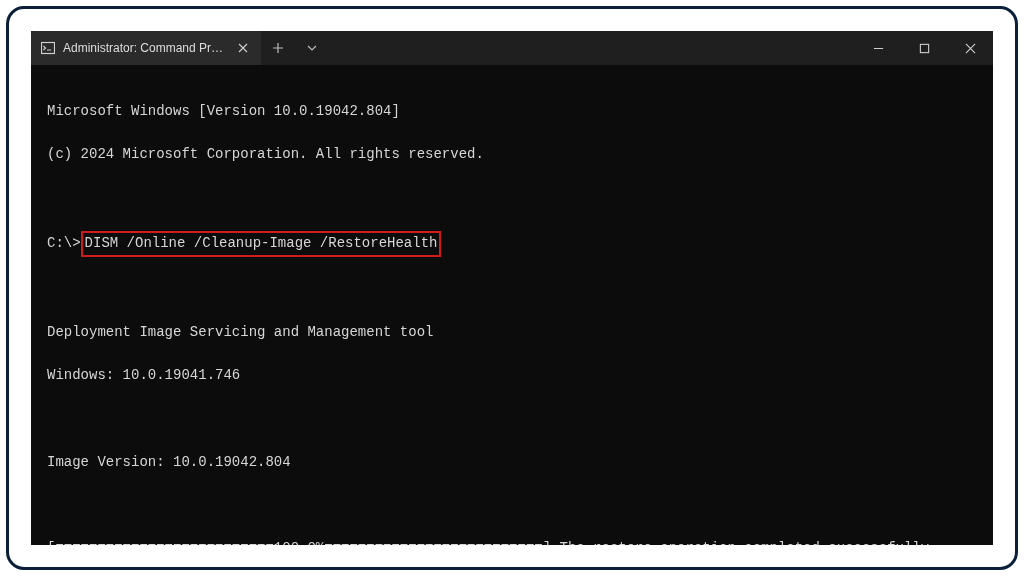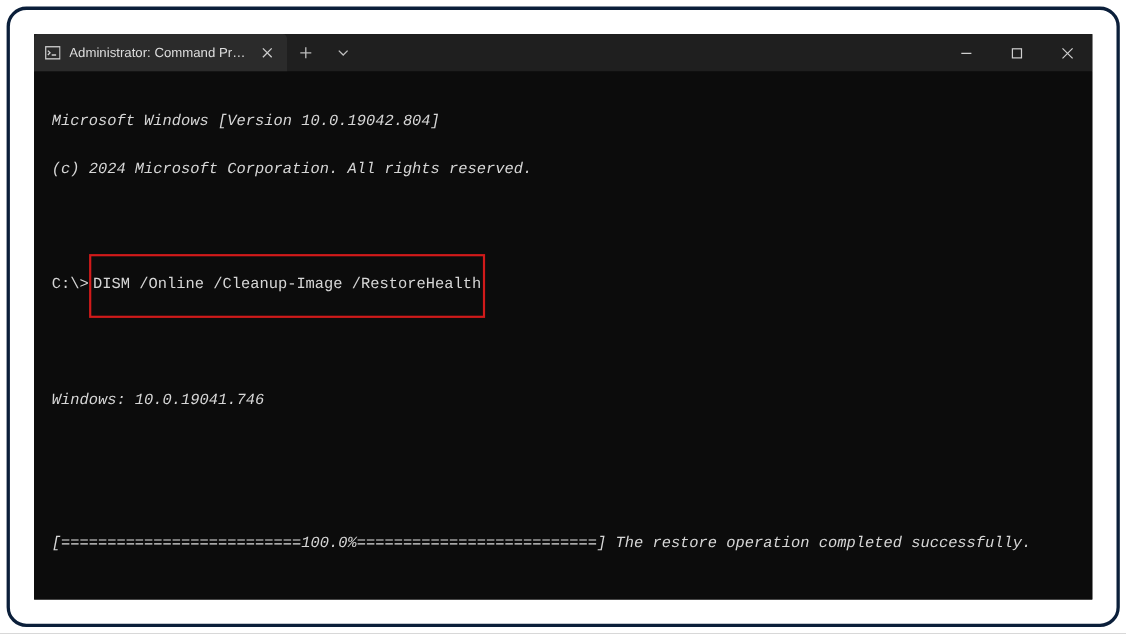--- a/index.html
+++ b/index.html
@@ -93,25 +93,25 @@
     background: #0c0c0c;
     color: #d6d6d6;
     font-family: Consolas, "Courier New", monospace;
     font-size: 14px;
     line-height: 1.55;
     padding: 14px 16px 16px 16px;
     white-space: pre;
     position: relative;
     overflow: hidden;
   }
-  .line { display: block; font-style: italic; }
+  .line { display: block; }
   .prompt-row { display: flex; align-items: baseline; }
   .highlight-box {
     border: 2px solid #d11a1a;
-    padding: 16px 2px;
+    padding: 0 2px;
     margin-left: 0;
     display: inline-block;
   }
 
   
   .watermark {
     position: absolute;
     top: 170px;
     left: 270px;
     color: #3c3c3c;
@@ -179,22 +179,24 @@
         </div>
       </div>
     </div>
 
     <div class="term">
 <span class="line">Microsoft Windows [Version 10.0.19042.804]</span>
 <span class="line">(c) 2024 Microsoft Corporation. All rights reserved.</span>
 <span class="line"> </span>
 <span class="prompt-row"><span>C:\&gt;</span><span class="highlight-box"><span>DISM /Online /Cleanup-Image /RestoreHealth</span></span></span>
 <span class="line"> </span>
+<span class="line">Deployment Image Servicing and Management tool</span>
 <span class="line">Windows: 10.0.19041.746</span>
 <span class="line"> </span>
+<span class="line">Image Version: 10.0.19042.804</span>
 <span class="line"> </span>
 <span class="line">[==========================100.0%==========================] The restore operation completed successfully.</span>
 
 
 
 
       
     </div>
 
   </div>

